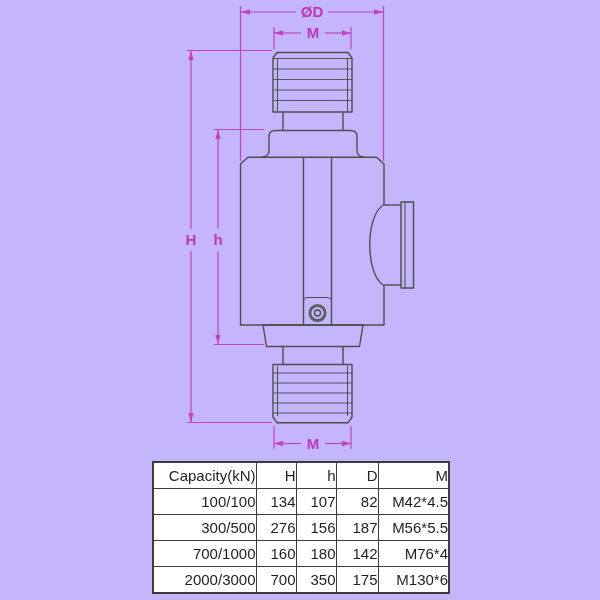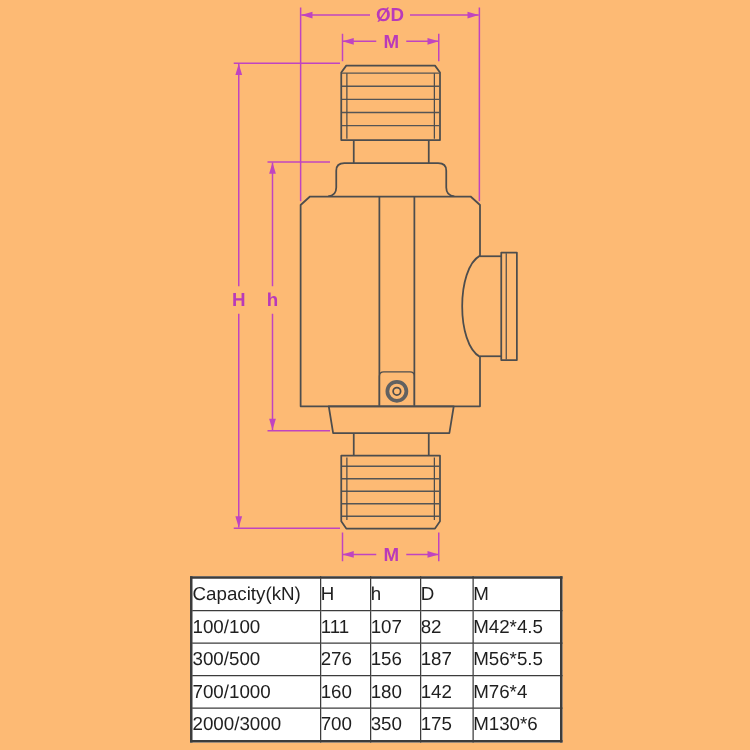--- a/index.html
+++ b/index.html
@@ -1,34 +1,34 @@
 <!DOCTYPE html>
 <html><head>
 <meta charset="utf-8">
 <style>
   html,body{margin:0;padding:0;background:#ffffff;}
   .canvas{
-    position:relative;width:600px;height:600px;background:#fdba74;overflow:hidden;
+    position:relative;width:600px;height:600px;background:#c4b5fd;overflow:hidden;
     font-family:"Liberation Sans", sans-serif;
   }
   svg{position:absolute;left:0;top:0;}
   .outline{stroke:#4d4d4d;stroke-width:1.4;fill:none;stroke-linejoin:round;}
   .thin{stroke:#4d4d4d;stroke-width:1;fill:none;}
   .thread{stroke:#555555;stroke-width:1.1;fill:none;}
   .dim{stroke:#c044c0;stroke-width:1.2;fill:none;}
   .dimfill{fill:#c044c0;stroke:none;}
   .dimtext{fill:#b93ab9;font-family:"Liberation Sans", sans-serif;font-size:15px;font-weight:bold;}
   table.spec-table{
     position:absolute;left:152px;top:461px;width:296px;height:127px;
     border-collapse:collapse;table-layout:fixed;
     font-family:"Liberation Sans", sans-serif;font-size:15px;color:#1f1f1f;
     background:#ffffff;border:2px solid #3c3c3c;
   }
   table.spec-table td{
-    border:1.5px solid #3c3c3c;text-align:left;vertical-align:middle;
+    border:1.5px solid #3c3c3c;text-align:right;vertical-align:middle;
     padding:0;height:25px;overflow:hidden;white-space:nowrap;
   }
 </style>
 </head>
 <body>
 
 <div class="canvas">
 
   <svg width="600" height="460" viewBox="0 0 600 460">
 
@@ -158,21 +158,21 @@
     <tbody>
       <tr>
         <td>Capacity(kN)</td>
         <td>H</td>
         <td>h</td>
         <td>D</td>
         <td>M</td>
       </tr>
       <tr>
         <td>100/100</td>
-        <td>111</td>
+        <td>134</td>
         <td>107</td>
         <td>82</td>
         <td>M42*4.5</td>
       </tr>
       <tr>
         <td>300/500</td>
         <td>276</td>
         <td>156</td>
         <td>187</td>
         <td>M56*5.5</td>

